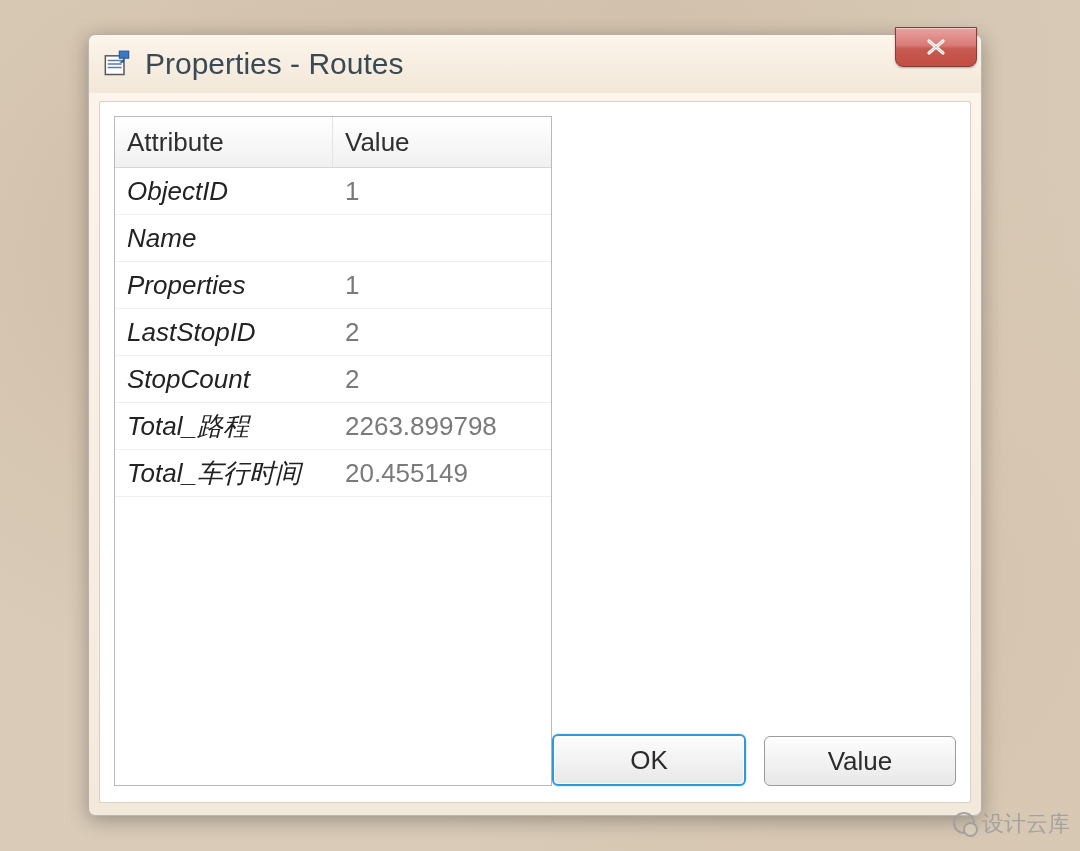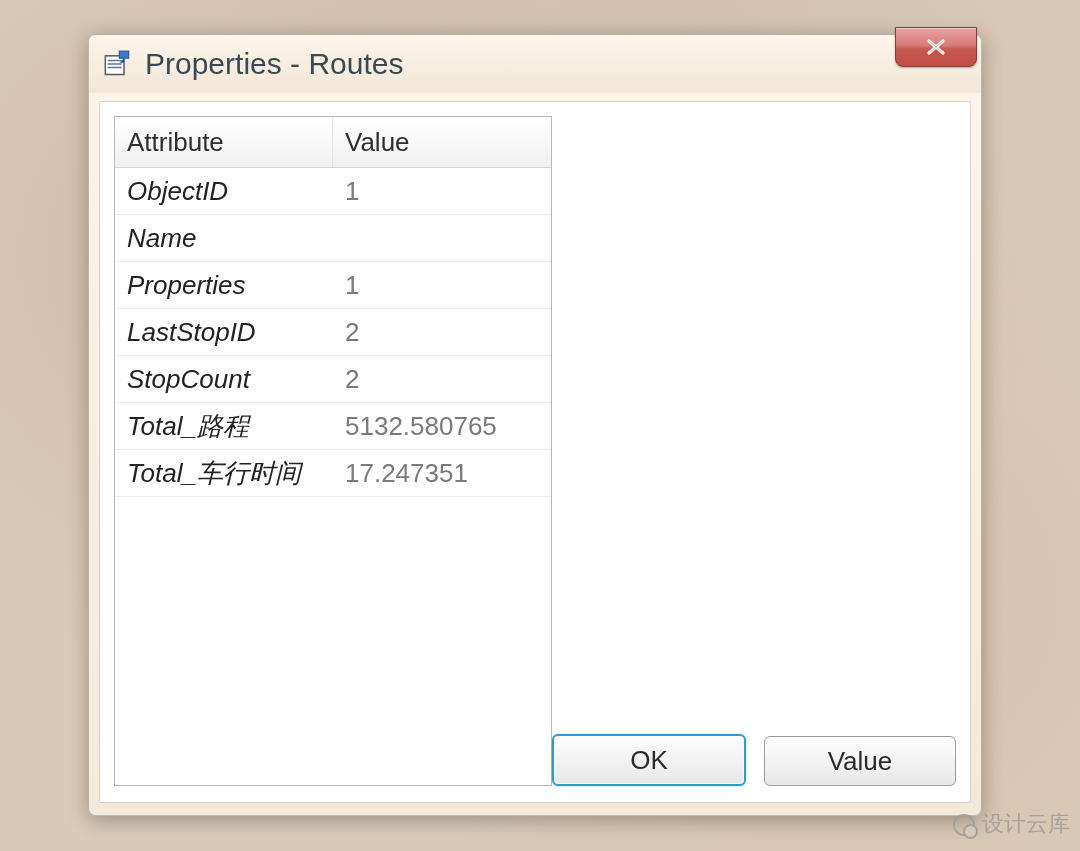--- a/index.html
+++ b/index.html
@@ -165,21 +165,21 @@
     border: 2px solid #2f9bd6;
     box-shadow: inset 0 0 0 1px rgba(255,255,255,0.8), 0 0 0 1px rgba(47,155,214,0.15);
   }
 
   
   .watermark {
     position: absolute;
     right: 10px;
     bottom: 12px;
     display: flex;
-    align-items: flex-end;
+    align-items: flex-start;
     gap: 4px;
     color: #9e9e9e;
     font-size: 22px;
     opacity: 0.9;
     user-select: none;
     pointer-events: none;
   }
   .wm-logo {
     width: 28px;
     height: 28px;
@@ -241,25 +241,25 @@
         <div class="row">
           <div class="cell cell-attr">LastStopID</div>
           <div class="cell cell-value">2</div>
         </div>
         <div class="row">
           <div class="cell cell-attr">StopCount</div>
           <div class="cell cell-value">2</div>
         </div>
         <div class="row">
           <div class="cell cell-attr">Total_路程</div>
-          <div class="cell cell-value">5132.580765</div>
+          <div class="cell cell-value">2263.899798</div>
         </div>
         <div class="row">
           <div class="cell cell-attr">Total_车行时间</div>
-          <div class="cell cell-value">17.247351</div>
+          <div class="cell cell-value">20.455149</div>
         </div>
         <div class="filler"></div>
       </div>
     </div>
 
     <div class="button-row">
       <div class="btn btn-default">OK</div>
       <div class="btn">Value</div>
     </div>
   </div>

